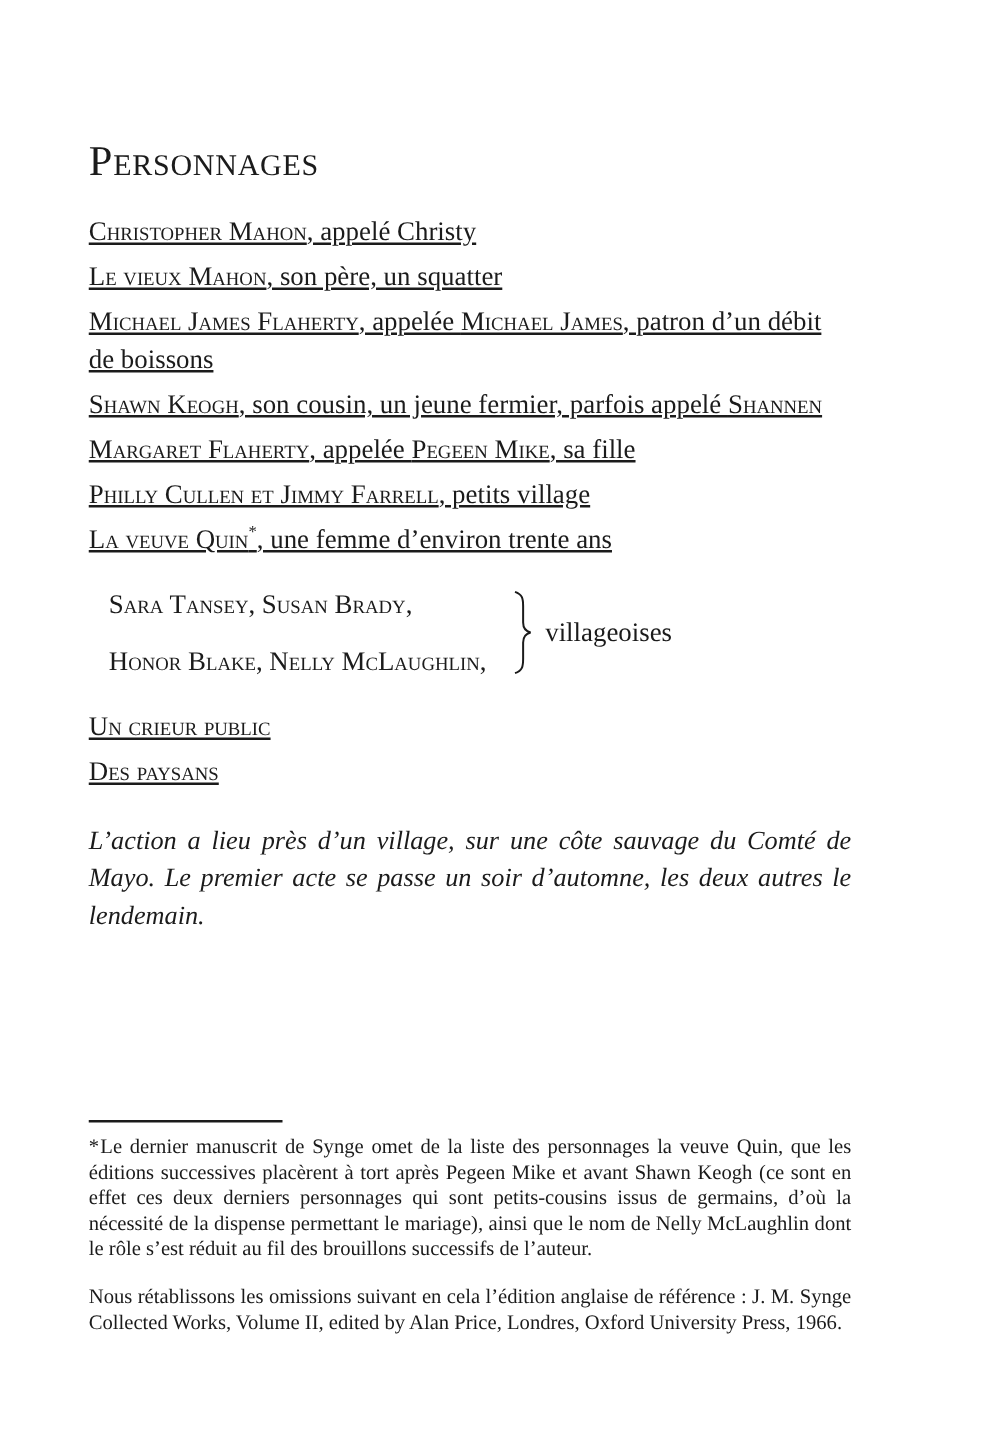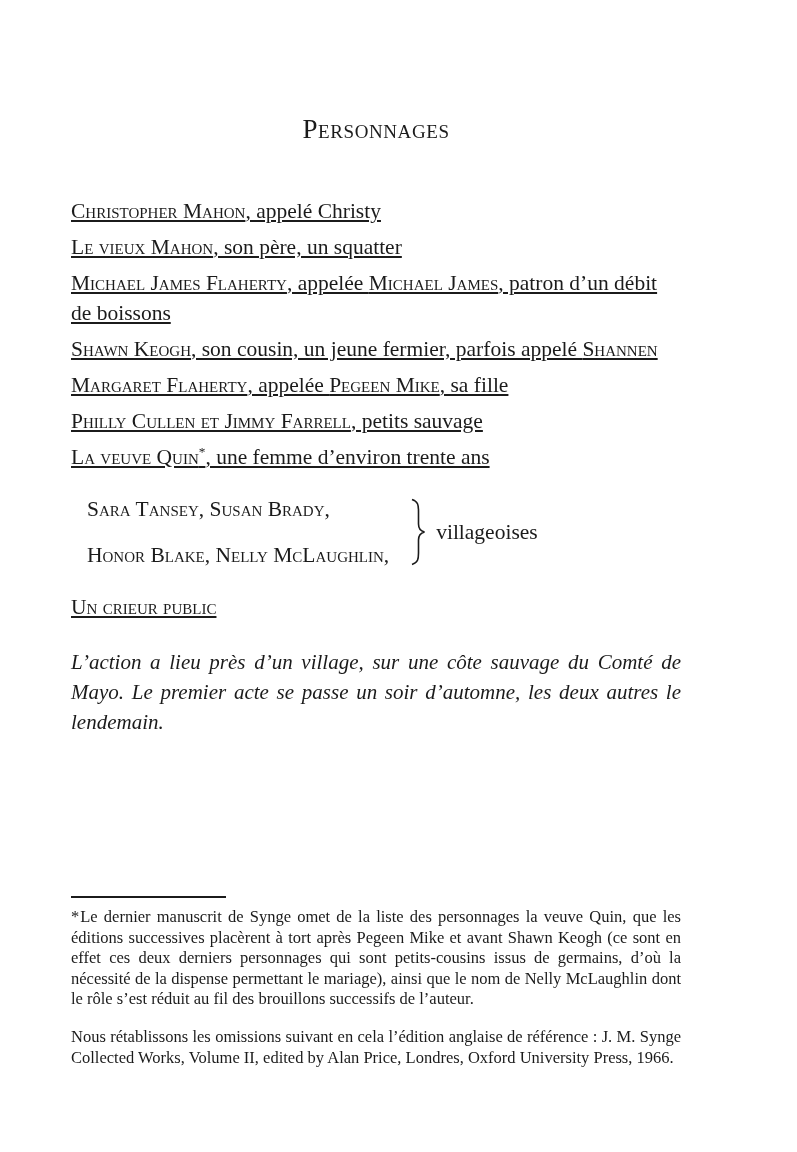--- a/index.html
+++ b/index.html
@@ -12,27 +12,27 @@
     width: 797px;
     height: 1152px;
     background: #ffffff;
     color: #1b1b1b;
     font-family: "Liberation Serif", serif;
     box-sizing: border-box;
     padding: 113px 116px 0 71px;
     overflow: hidden;
   }
   .page-title {
-    font-size: 27px;
+    font-size: 34px;
     font-weight: normal;
     font-variant: small-caps;
     letter-spacing: 0.6px;
-    text-align: center;
+    text-align: left;
     line-height: 33px;
-    margin: 0 0 50px 0;
+    margin: 0 0 24px 0;
   }
   .cast-list {
     width: 588px;
     font-size: 21.5px;
     line-height: 30px;
   }
   .cast-entry {
     margin: 0 0 6px 0;
     text-decoration: underline;
   }
@@ -92,37 +92,38 @@
 <div class="page">
 
   <h1 class="page-title">Personnages</h1>
 
   <div class="cast-list">
     <p class="cast-entry"><span class="sc">Christopher Mahon</span><span class="n">, appelé Christy</span></p>
     <p class="cast-entry"><span class="sc">Le vieux Mahon</span><span class="n">, son père, un squatter</span></p>
     <p class="cast-entry"><span class="sc">Michael James Flaherty</span><span class="n">, appelée </span><span class="sc">Michael James</span><span class="n">, patron d’un débit de boissons</span></p>
     <p class="cast-entry"><span class="sc">Shawn Keogh</span><span class="n">, son cousin, un jeune fermier, parfois appelé </span><span class="sc">Shannen</span></p>
     <p class="cast-entry"><span class="sc">Margaret Flaherty</span><span class="n">, appelée </span><span class="sc">Pegeen Mike</span><span class="n">, sa fille</span></p>
-    <p class="cast-entry"><span class="sc">Philly Cullen et Jimmy Farrell</span><span class="n">, petits sauvage</span></p>
+    <p class="cast-entry"><span class="sc">Philly Cullen et Jimmy Farrell</span><span class="n">, petits village</span></p>
     <p class="cast-entry"><span class="sc">La veuve Quin</span><span class="sup">*</span><span class="n">, une femme d’environ trente ans</span></p>
 
     <div class="group-row">
       <div class="group-names">
         <p><span class="sc">Sara Tansey, Susan Brady,</span></p>
         <p><span class="sc">Honor Blake, Nelly McLaughlin,</span></p>
       </div>
       <span class="brace-wrap">
         <svg width="15" height="68" viewBox="0 0 15 68" fill="none">
           <path d="M1,1.5 C7,3.5 7.5,7 7.5,13 L7.5,26 C7.5,31 9.5,33 13.5,34 C9.5,35 7.5,37 7.5,42 L7.5,55 C7.5,61 7,64.5 1,66.5" stroke="#1b1b1b" stroke-width="1.6" fill="none"></path>
         </svg>
       </span>
       <span class="group-label">villageoises</span>
     </div>
 
     <p class="cast-entry"><span class="sc">Un crieur public</span></p>
+    <p class="cast-entry"><span class="sc">Des paysans</span></p>
   </div>
 
   <p class="stage-direction">L’action a lieu près d’un village, sur une côte sauvage du Comté de Mayo. Le premier acte se passe un soir d’automne, les deux autres le lendemain.</p>
 
   <div class="footnote-section">
     <div class="footnote-rule"></div>
     <p class="footnote"><span class="fn-marker">*</span><span>Le dernier manuscrit de Synge omet de la liste des personnages la veuve Quin, que les éditions successives placèrent à tort après Pegeen Mike et avant Shawn Keogh (ce sont en effet ces deux derniers personnages qui sont petits-cousins issus de germains, d’où la nécessité de la dispense permettant le mariage), ainsi que le nom de Nelly McLaughlin dont le rôle s’est réduit au fil des brouillons successifs de l’auteur.</span></p>
     <p class="footnote"><span>Nous rétablissons les omissions suivant en cela l’édition anglaise de référence : J. M. Synge Collected Works, Volume II, edited by Alan Price, Londres, Oxford University Press, 1966.</span></p>
   </div>
 

